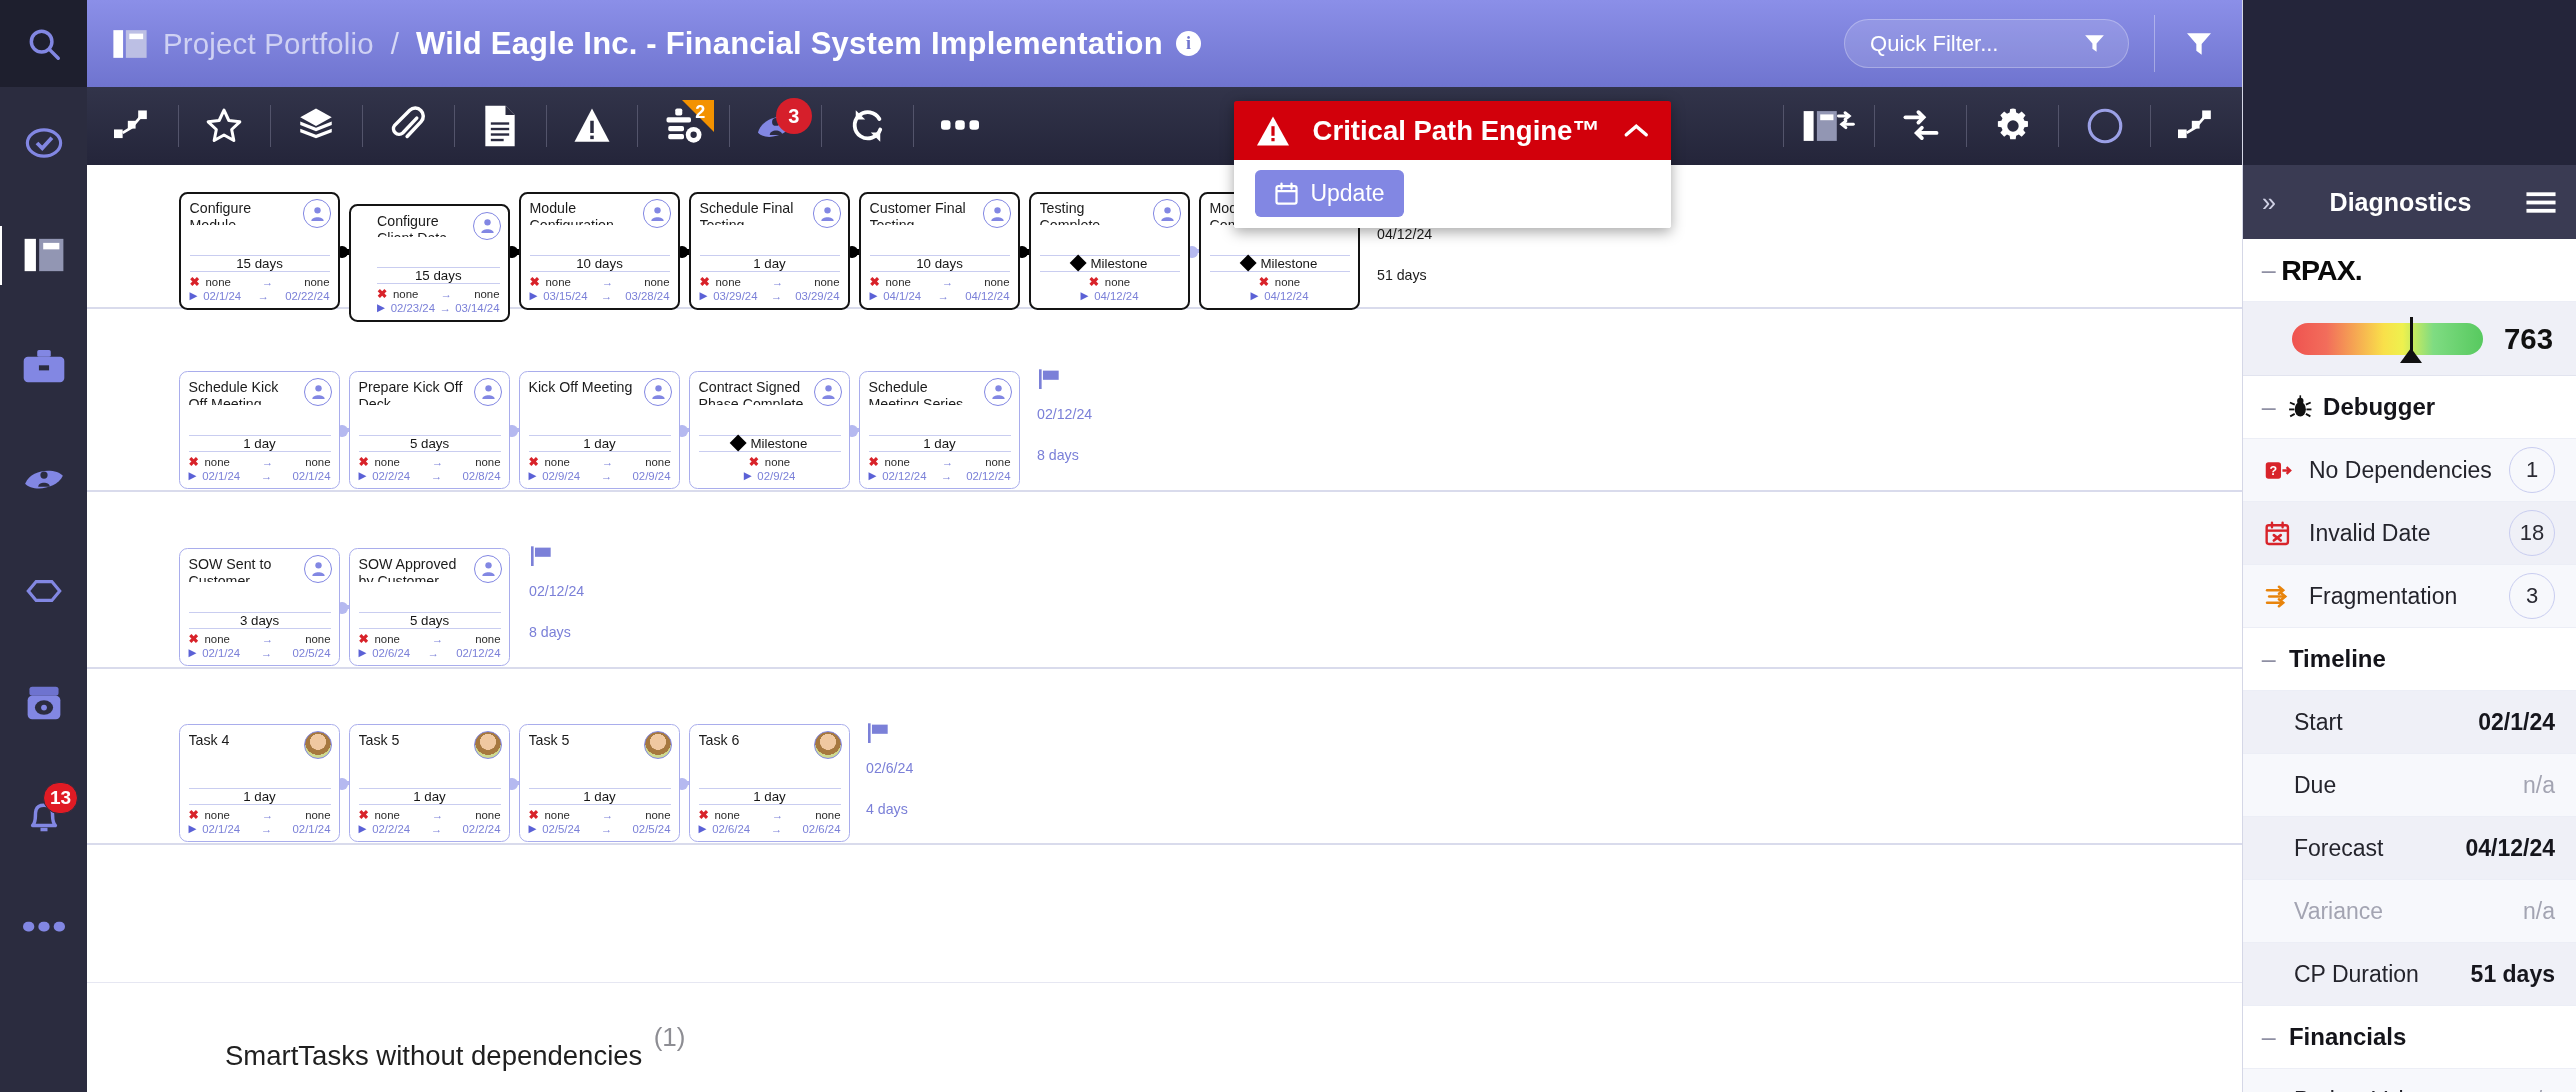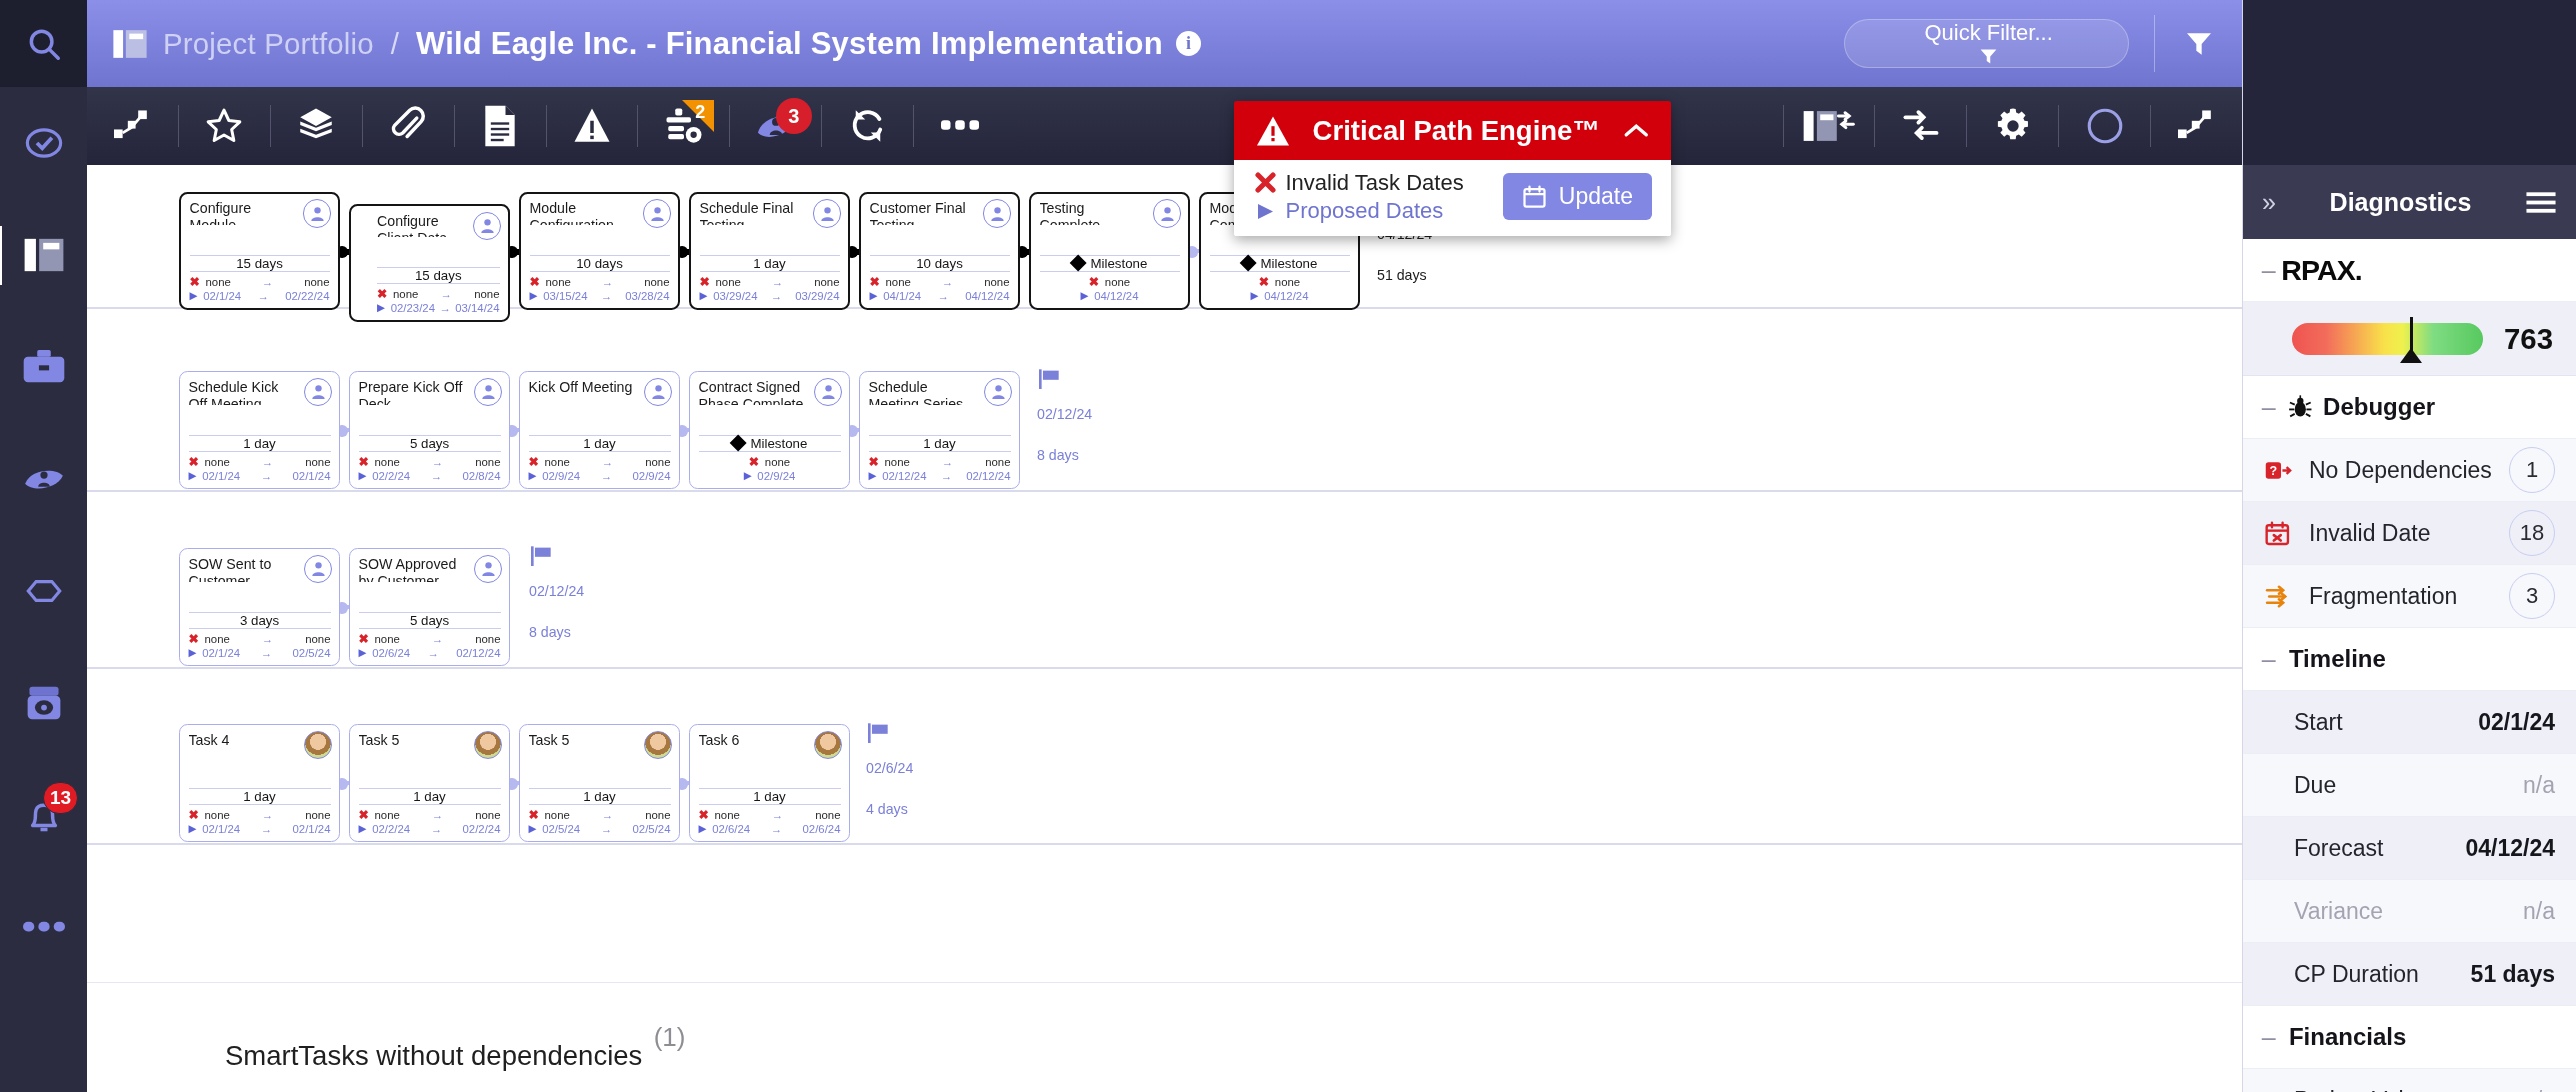--- a/index.html
+++ b/index.html
@@ -52,21 +52,21 @@
     display:inline-flex; align-items:center; justify-content:center;
     width:25px; height:25px; border-radius:50%; background:#fff; color:#6f74cf;
     font-size:18px; font-weight:bold; font-family:"Liberation Serif",serif; margin-left:13.3px;
     vertical-align:3.8px;
   }
   .topbar-right{ margin-left:auto; display:flex; align-items:center; height:87px; }
   .quickfilter{
     display:flex; align-items:center; justify-content:space-between;
     width:285px; height:49px; border-radius:25px;
     background:rgba(255,255,255,.13); border:0.9px solid rgba(255,255,255,.28);
-    padding:0 21px 0 25px; color:#ffffff; font-size:22px; margin-right:25px;flex-direction:column;
+    padding:0 21px 0 25px; color:#ffffff; font-size:22px; margin-right:25px;
   }
   .tb-div-v{ width:0.9px; height:57px; background:rgba(255,255,255,.35); }
   .filter-btn{ width:87px; height:87px; display:flex; align-items:center; justify-content:center;}
 
   
   .toolbar{
     height:78px; flex:0 0 78px;
     background: linear-gradient(180deg,#32344a 0%, #24253a 100%);
     display:flex; align-items:center; position:relative; z-index:30;
   }
@@ -463,34 +463,20 @@
           <path d="M11 1 L21 19 H1 Z"></path>
             <rect x="10" y="7" width="2" height="6" fill="#d2000b"></rect>
             <rect x="10" y="14.4" width="2" height="2" fill="#d2000b"></rect>
         </svg>
         <span class="cpe-title">Critical Path Engine™</span>
         <svg width="28.5" height="21" viewBox="0 0 20 14" fill="none" stroke="#fff" stroke-width="2.4" stroke-linecap="round">
           <polyline points="3,10 10,4 17,10"></polyline>
         </svg>
       </div>
       <div class="cpe-body">
-        <div class="cpe-lines">
-          <div class="cpe-l1">
-            <svg width="21" height="21" viewBox="0 0 14 14">
-              <path d="M2 2 L12 12 M12 2 L2 12" stroke="#d8232a" stroke-width="3.4" stroke-linecap="round"></path>
-            </svg>
-            <span>Invalid Task Dates</span>
-          </div>
-          <div class="cpe-l2">
-            <svg width="21" height="19" viewBox="0 0 14 12" fill="#6f74cf">
-              <path d="M2 1 L12 6 L2 11 Z"></path>
-            </svg>
-            <span>Proposed Dates</span>
-          </div>
-        </div>
         <button class="cpe-update">
           <svg width="25" height="25" viewBox="0 0 20 20" fill="none" stroke="#fff" stroke-width="1.8">
             <rect x="2" y="4" width="16" height="14" rx="1.5"></rect>
               <path d="M2 8 h16"></path>
               <path d="M6 2 v4 M14 2 v4" stroke-linecap="round"></path>
           </svg>
           <span>Update</span>
         </button>
       </div>
     </div>

